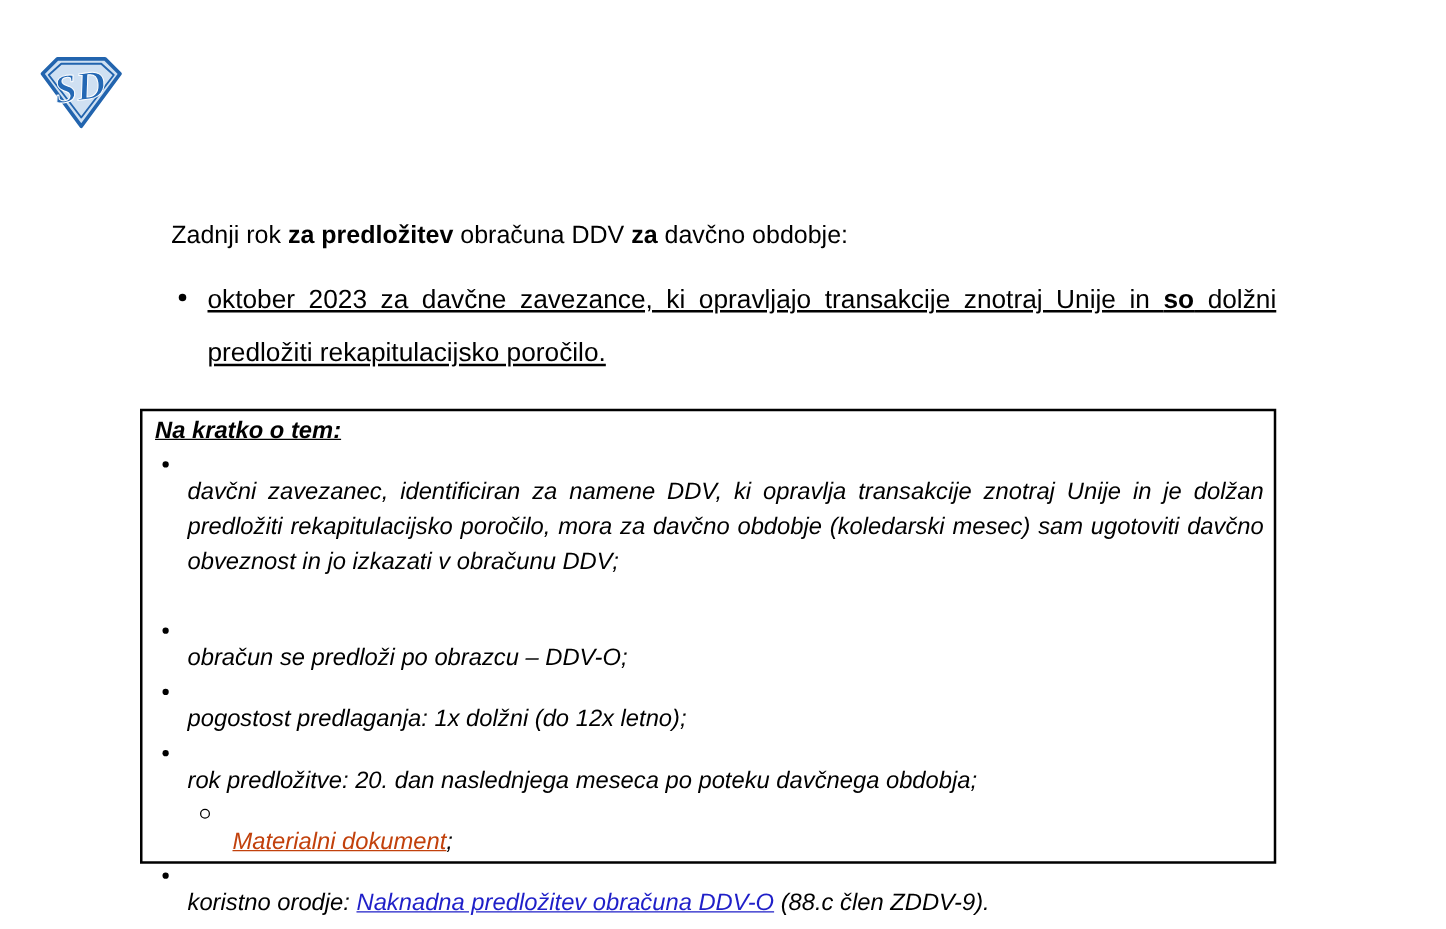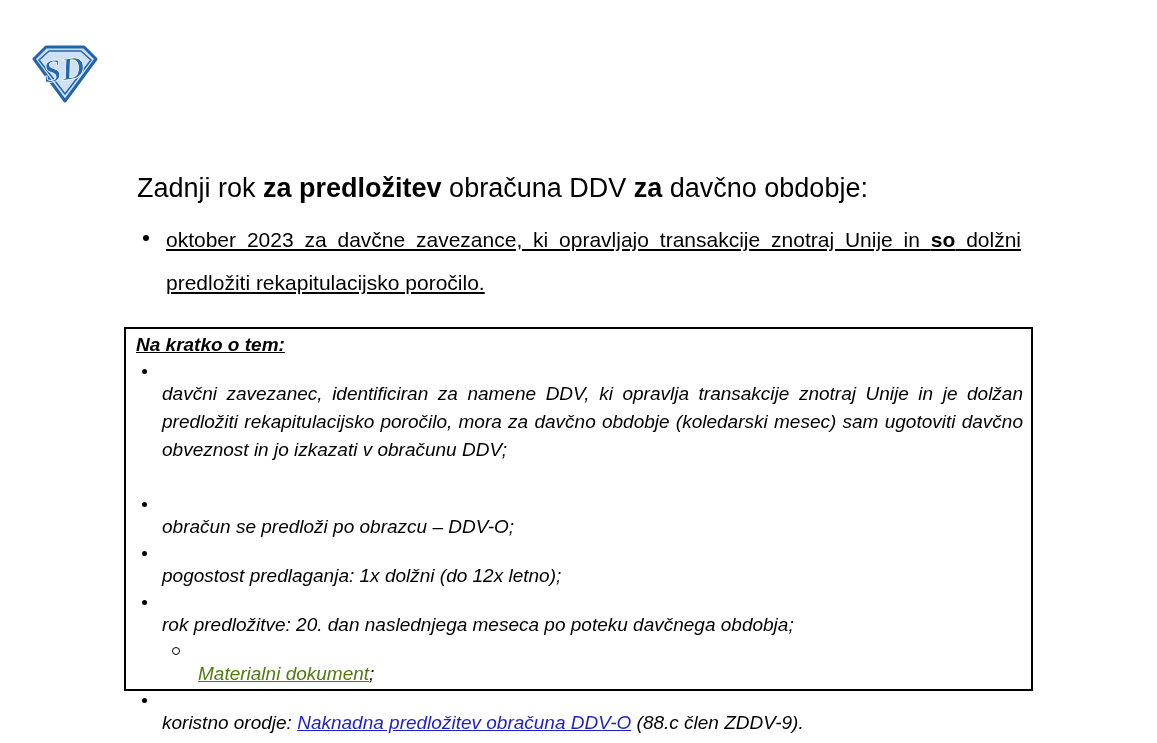--- a/index.html
+++ b/index.html
@@ -10,42 +10,42 @@
     background:#ffffff;
     font-family:"Liberation Sans", sans-serif;
     color:#000000;
     overflow:hidden;
   }
   .logo { position:absolute; left:31px; top:44px; width:68px; height:60px; }
 
   
   .intro-title {
     position:absolute; left:137px; top:174px;
-    font-size:27px; line-height:28px;
+    font-size:20px; line-height:28px;
   }
   .bold { font-weight:bold; }
   .intro-list {
     position:absolute; left:143px; top:218px; width:878px;
     display:flex;
   }
   .intro-marker-col { width:23px; flex:none; padding-top:17px; }
   .disc {
     display:block; width:6px; height:6px; border-radius:50%;
     background:#000;
   }
   .intro-text {
     flex:1;
     font-size:21px; line-height:43px;
     text-align:justify;
     text-decoration:underline;
   }
 
   
   .box {
-    position:absolute; left:124px; top:327px;
+    position:absolute; left:112px; top:327px;
     width:909px; height:364px;
     border:2px solid #000000;
     padding:2px 8px 0 10px;
     font-size:19px; line-height:28px;
     font-style:italic;
   }
   .box-heading {
     font-weight:bold; text-decoration:underline;
     display:inline-block;
   }
@@ -123,21 +123,21 @@
         </div>
       <div class="b-text">rok predložitve: 20. dan naslednjega meseca po poteku davčnega obdobja;</div>
     </div>
 
 
     <div class="sub-row">
       <div class="sub-marker">
           <span class="ring"></span>
         </div>
       <div class="b-text">
-        <a class="doclink" style="color: #4d7c0f;">Materialni dokument</a><span>;</span>
+        <a class="doclink" style="color: #c2410c;">Materialni dokument</a><span>;</span>
       </div>
     </div>
 
 
     <div class="b-row">
       <div class="b-marker">
           <span class="disc"></span>
         </div>
       <div class="b-text">
         <span>koristno orodje: </span><a class="doclink" style="color: rgb(31, 31, 200);">Naknadna predložitev obračuna DDV-O</a><span> (88.c člen ZDDV-9).</span>

